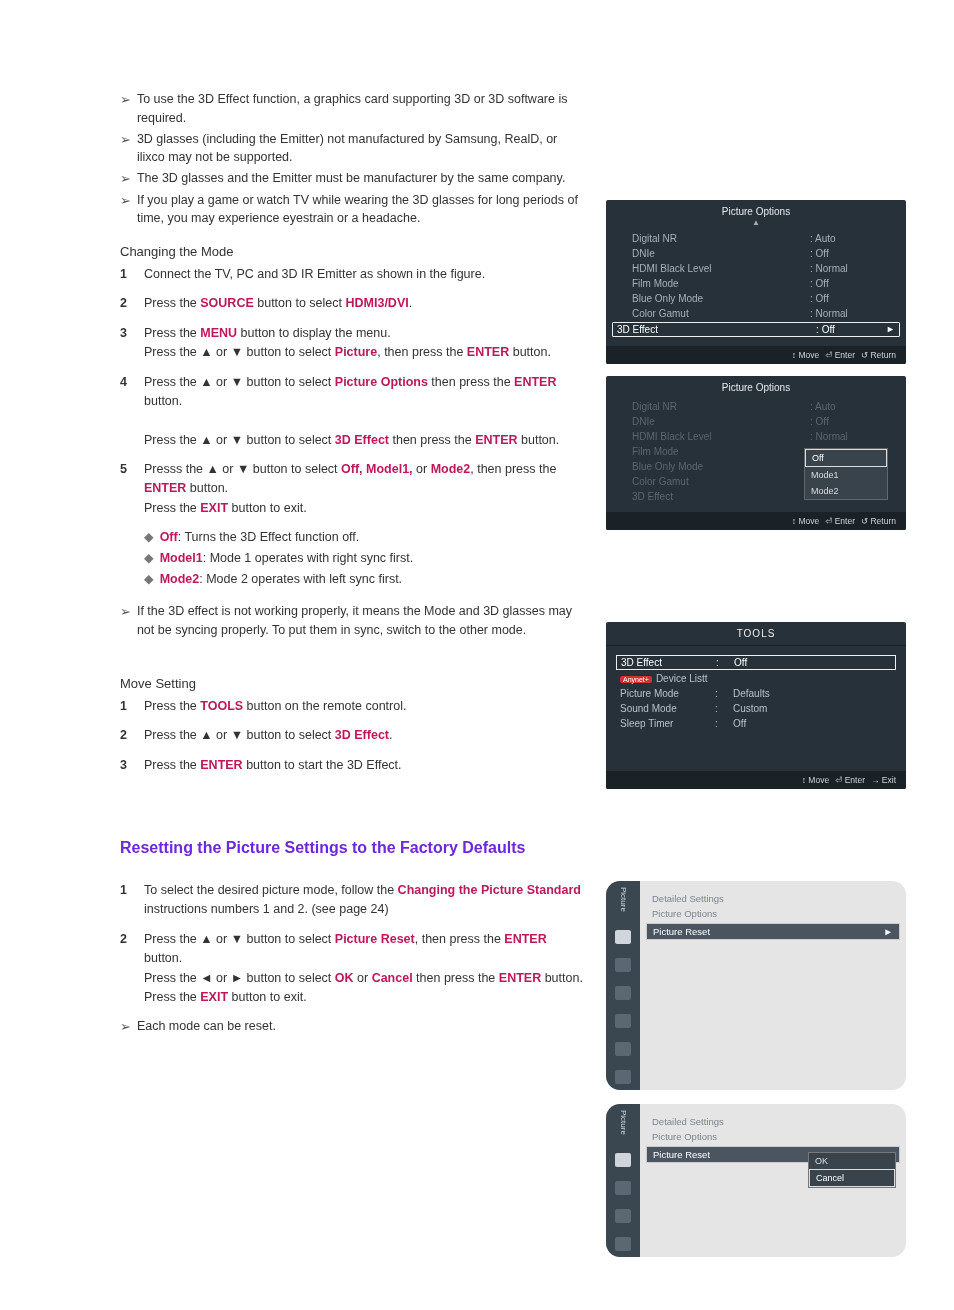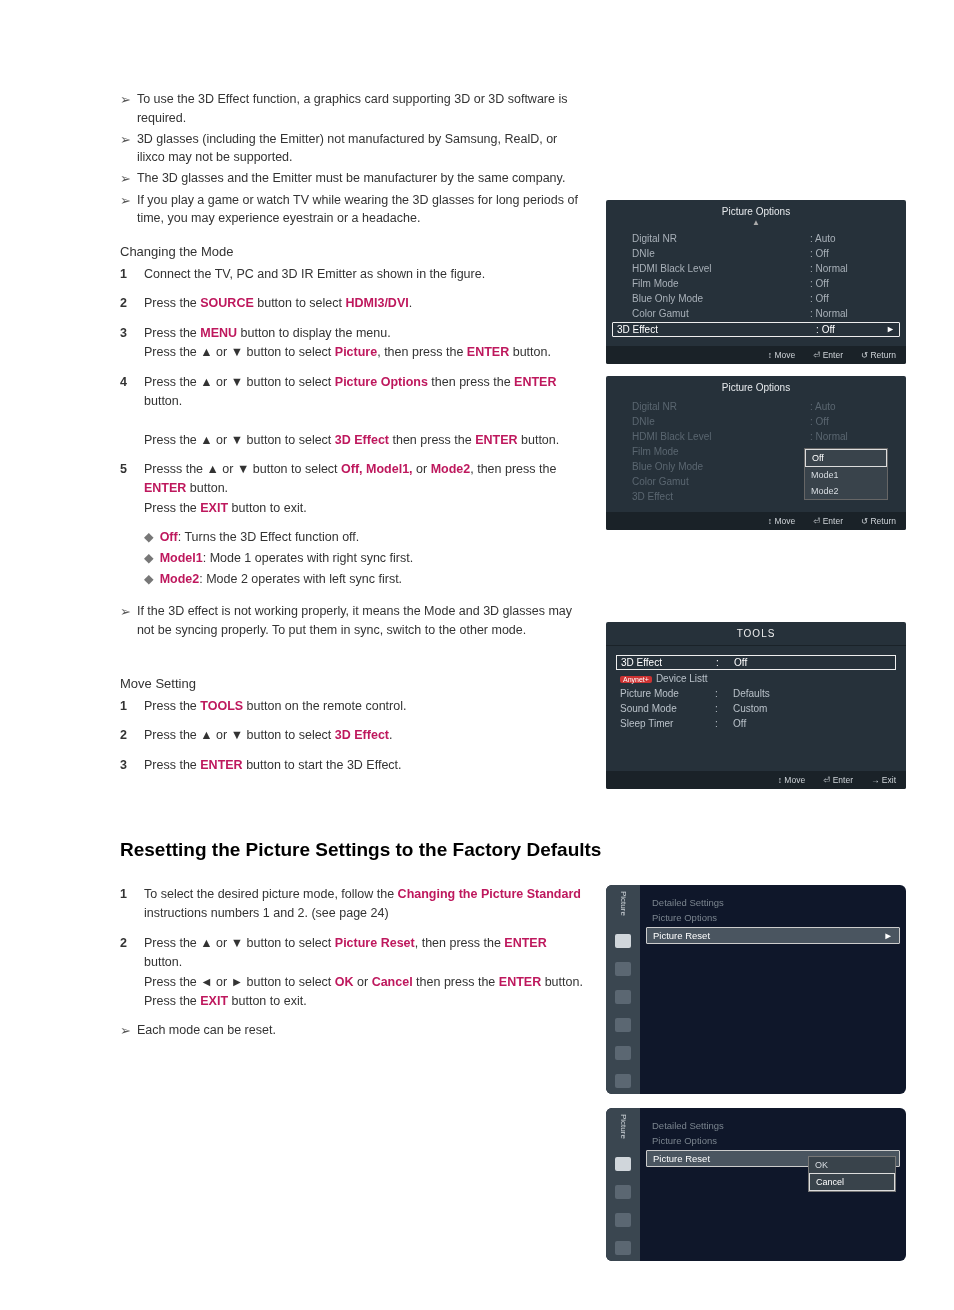--- a/index.html
+++ b/index.html
@@ -10,44 +10,44 @@
   .section-title{font-weight:normal;font-size:13px;margin:16px 0 6px 0}
   .para{font-size:12.5px;line-height:1.5;margin-bottom:10px}
   .step{display:flex;font-size:12.5px;line-height:1.55;margin-bottom:10px}
   .step-num{font-weight:bold;width:24px;flex-shrink:0}
   .step-body{flex:1}
   .bullet-sub{display:flex;font-size:12.5px;line-height:1.5;margin-left:24px;margin-bottom:2px}
   .diam{margin-right:6px;color:#777}
   .cols{display:flex;gap:20px}
   .left-col{flex:1;min-width:0}
   .right-col{width:300px;flex-shrink:0}
-  h2.big{font-size:19px;font-weight:bold;margin:50px 0 24px 0;color:#000000}
+  h2.big{font-size:16px;font-weight:bold;margin:50px 0 24px 0;color:#6d28d9}
   .osd{background:#26313a;color:#d8dde2;font-size:10px;border-radius:2px;margin-bottom:12px;padding:0;overflow:hidden}
   .osd-title{text-align:center;padding:6px 0 2px;font-size:10px;color:#e6e9ec}
   .osd-arrow-up{text-align:center;font-size:8px;color:#aaa;line-height:1}
   .osd-body{padding:4px 10px 8px}
   .osd-row{display:flex;padding:2px 16px;color:#a8b0b8}
   .osd-row.hl{border:1px solid #eee;color:#fff;padding:1px 4px;margin:1px -4px;border-radius:1px}
   .osd-row.dim{color:#5a6670}
   .osd-label{flex:1}
   .osd-val{width:70px}
   .osd-right-arrow{color:#fff;font-size:9px}
-  .osd-foot{background:#1a2228;display:flex;justify-content:flex-end;gap:18px;padding:4px 10px;font-size:8.5px;color:#cfd4d9}
+  .osd-foot{background:#1a2228;display:flex;justify-content:flex-end;gap:6px;padding:4px 10px;font-size:8.5px;color:#cfd4d9}
   .osd-foot span::before{margin-right:3px}
   .osd-dropdown{position:absolute;right:18px;top:72px;background:#39434b;border:1px solid #666;width:82px}
   .osd-dd-item{padding:3px 6px;font-size:9px;color:#d8dde2}
   .osd-dd-item.sel{border:1px solid #ddd;color:#fff}
   .tools-osd{background:#26313a;color:#d8dde2;font-size:10px;border-radius:2px;margin-top:0;overflow:hidden}
   .tools-title{text-align:center;padding:6px 0;letter-spacing:1px;border-bottom:1px solid #1a2228;color:#eee}
   .tools-body{padding:8px 14px 40px}
   .tools-row{display:flex;padding:2px 0;color:#b8c0c8}
   .tools-row.hl{border:1px solid #eee;color:#fff;padding:1px 4px;margin:1px -4px}
   .tools-label{width:95px}
   .tools-colon{width:18px}
-  .pic-osd{background:#0f172a;color:#d8dde2;font-size:10px;border-radius:6px;margin-bottom:14px;overflow:hidden;display:flex}
+  .pic-osd{background:#e5e5e5;color:#d8dde2;font-size:10px;border-radius:14px;margin-bottom:14px;overflow:hidden;display:flex}
   .pic-sidebar{width:34px;background:#3a4650;display:flex;flex-direction:column;align-items:center;padding:6px 0;gap:14px}
   .pic-sidebar-label{writing-mode:vertical-rl;font-size:8px;color:#cfd4d9;margin-bottom:4px}
   .pic-icon{width:16px;height:14px;background:#6a7580;border-radius:2px;opacity:.7}
   .pic-icon.active{background:#d0d6db;opacity:1}
   .pic-main{flex:1;padding:10px 12px 60px;position:relative}
   .pic-item{color:#7a848e;font-size:9.5px;padding:2px 0}
   .pic-item.hl{background:#4a5560;color:#fff;border:1px solid #ccc;padding:2px 6px;margin:2px -6px;border-radius:1px;display:flex;justify-content:space-between}
   .pic-popup{position:absolute;right:10px;top:48px;background:#39434b;border:1px solid #777;width:86px}
   b{font-weight:bold;color:#be185d}
 </style>

